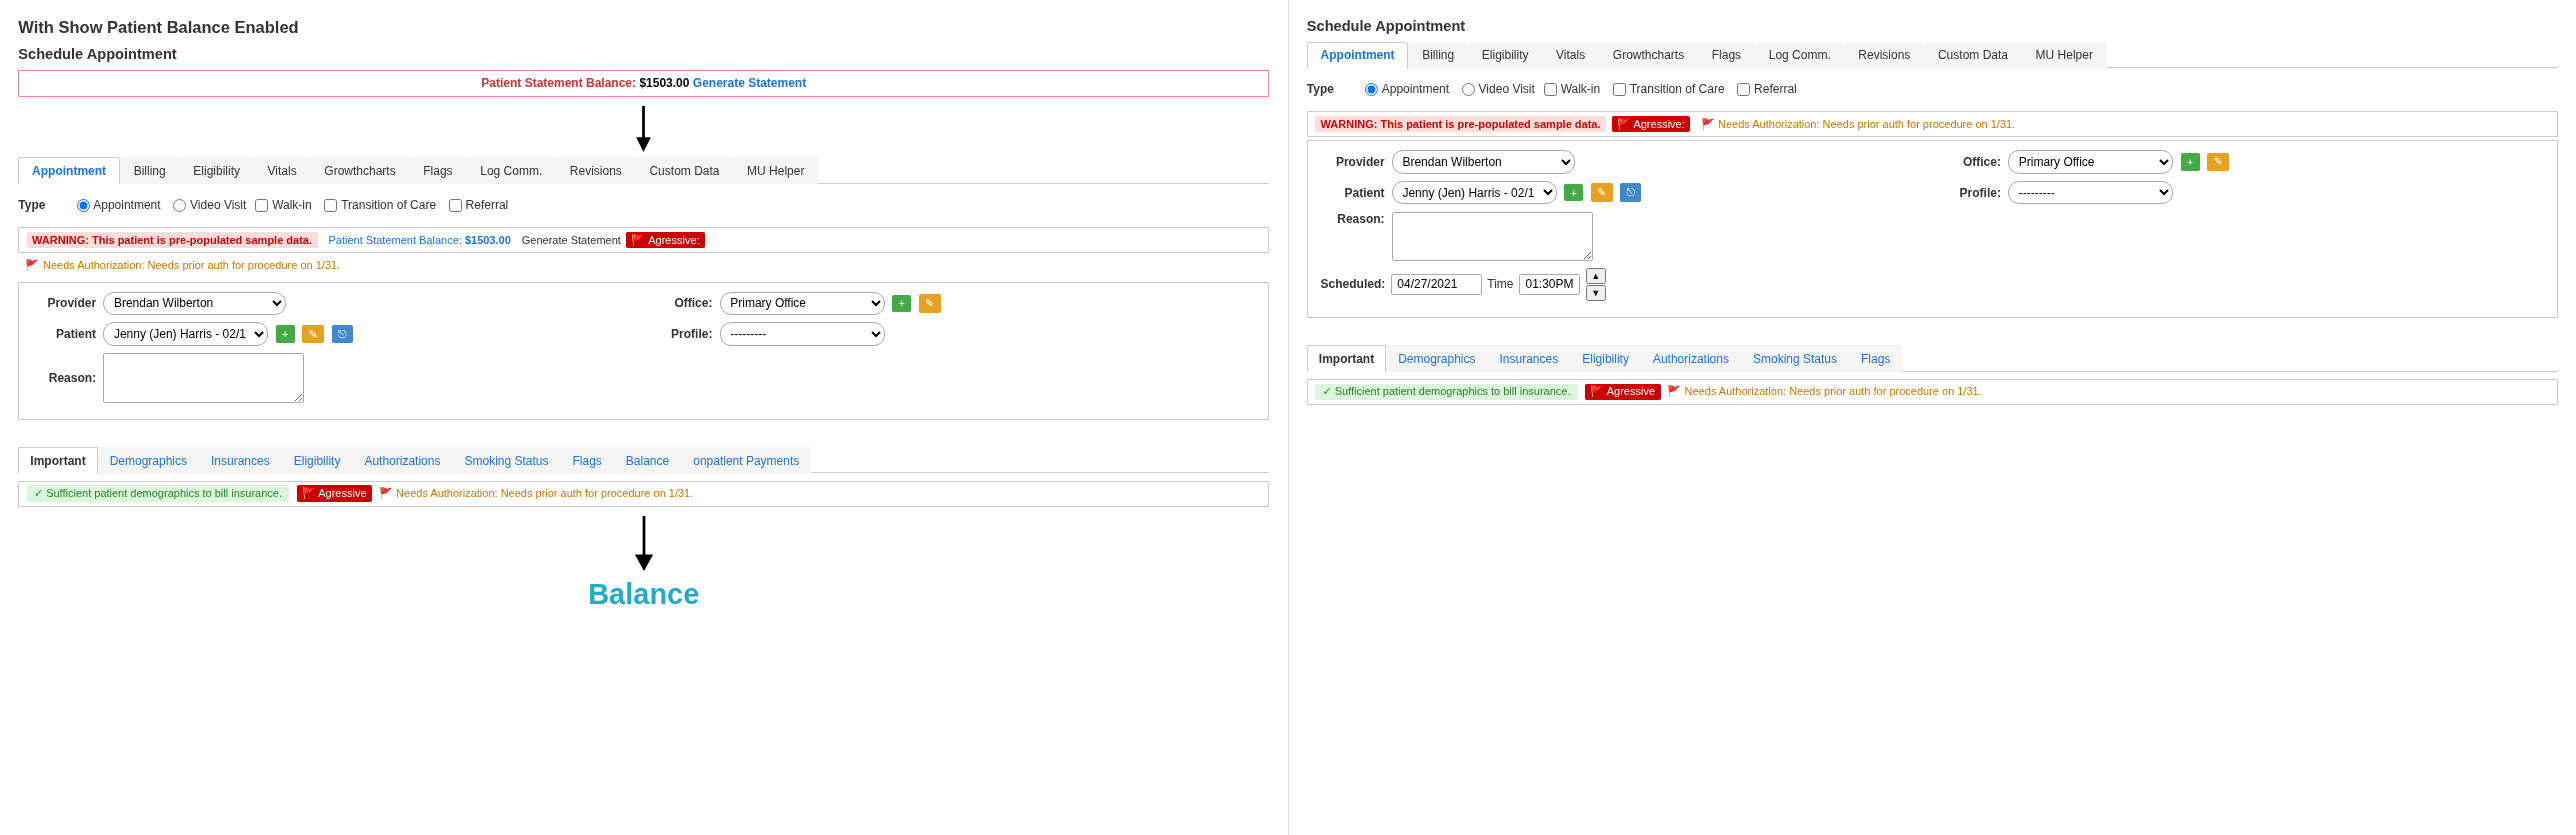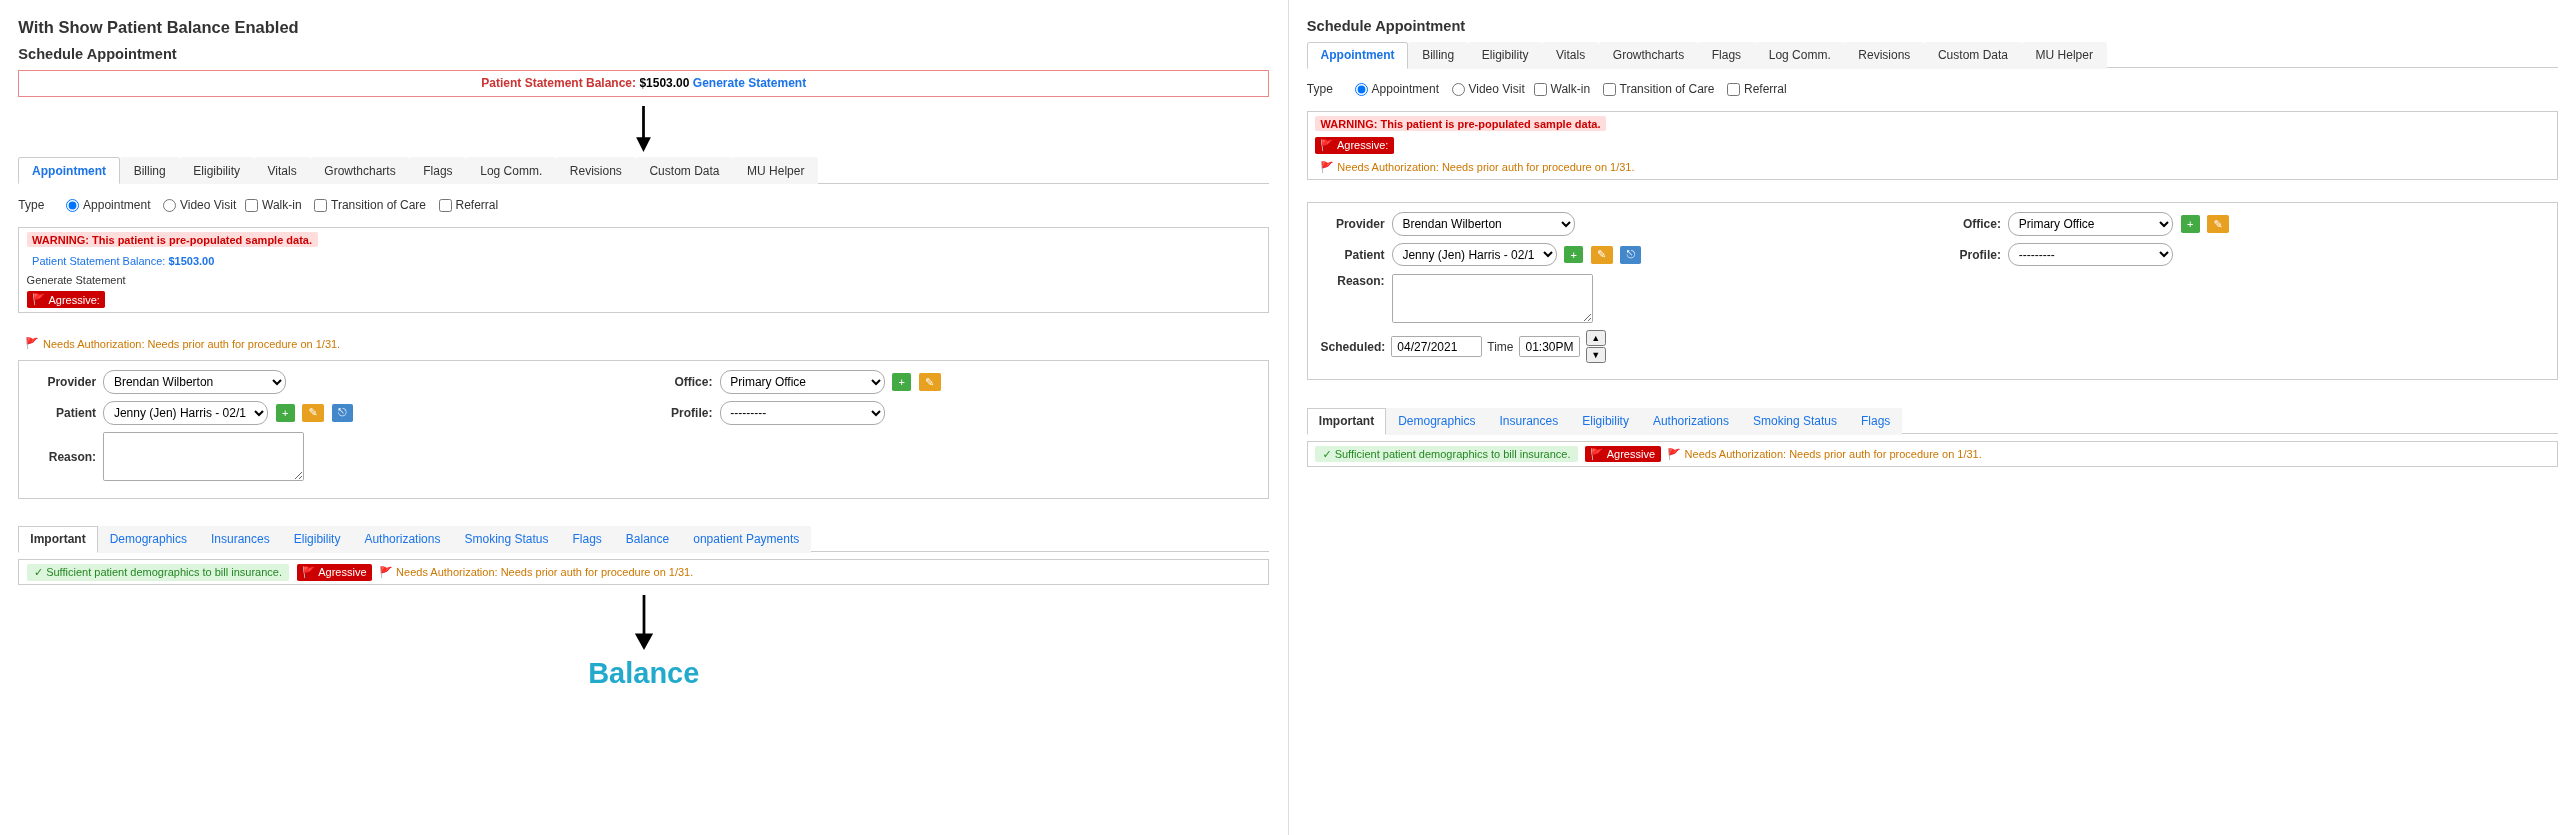--- a/index.html
+++ b/index.html
@@ -41,27 +41,27 @@
     }
     .tab.active {
       color: #1a73e8;
       background: #fff;
       border-color: #ccc;
       border-bottom: 1.8px solid #fff;
       font-weight: bold;
     }
     
     .type-row { display: flex; align-items: center; gap: 9.1px; margin-bottom: 11px; padding: 3.7px 0; }
-    .type-label { font-weight: normal; margin-right: 13px; }
+    .type-label { font-weight: bold; margin-right: 22px; }
     .radio-group { display: flex; align-items: center; gap: 12.8px; }
     .radio-item { display: flex; align-items: center; gap: 3.7px; cursor: pointer; }
     .checkbox-group { display: flex; align-items: center; gap: 12.8px; }
     .checkbox-item { display: flex; align-items: center; gap: 3.7px; cursor: pointer; }
     
-    .warning-bar { background: #fff; border: 0.9px solid #ccc; display: flex; align-items: flex-start; flex-wrap: wrap; gap: 5.5px; padding: 3.7px 7.3px; margin-bottom: 22px; flex-direction: column; }
+    .warning-bar { background: #fff; border: 0.9px solid #ccc; display: flex; align-items: center; flex-wrap: wrap; gap: 5.5px; padding: 3.7px 7.3px; margin-bottom: 3px; }
     .warn-red { background: #ffdddd; color: #cc0000; font-weight: bold; padding: 1.8px 5.5px; font-size: 11px; border-radius: 1.8px; }
     .warn-blue { color: #1a73e8; font-size: 11px; padding: 1.8px 5.5px; }
     .warn-flag { background: #cc0000; color: #fff; font-size: 11px; padding: 1.8px 5.5px; border-radius: 1.8px; display: flex; align-items: center; gap: 2.7px; }
     .warn-orange { color: #cc7700; font-size: 11px; padding: 1.8px 5.5px; }
     
     .needs-auth { color: #cc7700; font-size: 11px; padding: 2.7px 7.3px; display: flex; align-items: center; gap: 3.7px; margin-bottom: 7.3px; }
     
     .form-section { border: 0.9px solid #ccc; padding: 9.1px 12.8px; background: #fff; }
     .form-row { display: flex; align-items: center; gap: 7.3px; margin-bottom: 7.3px; }
     .form-label { font-weight: bold; min-width: 64px; text-align: right; }

